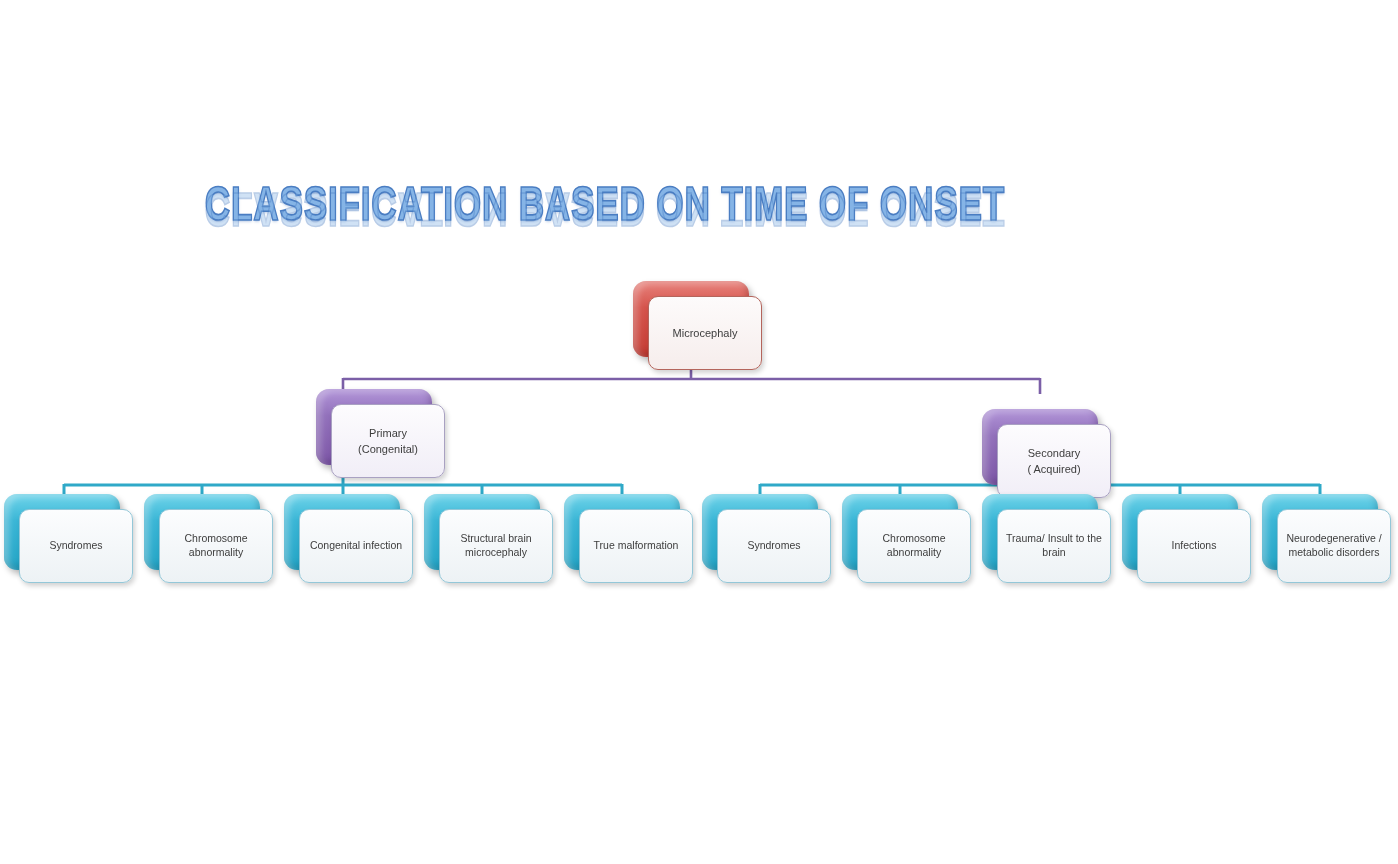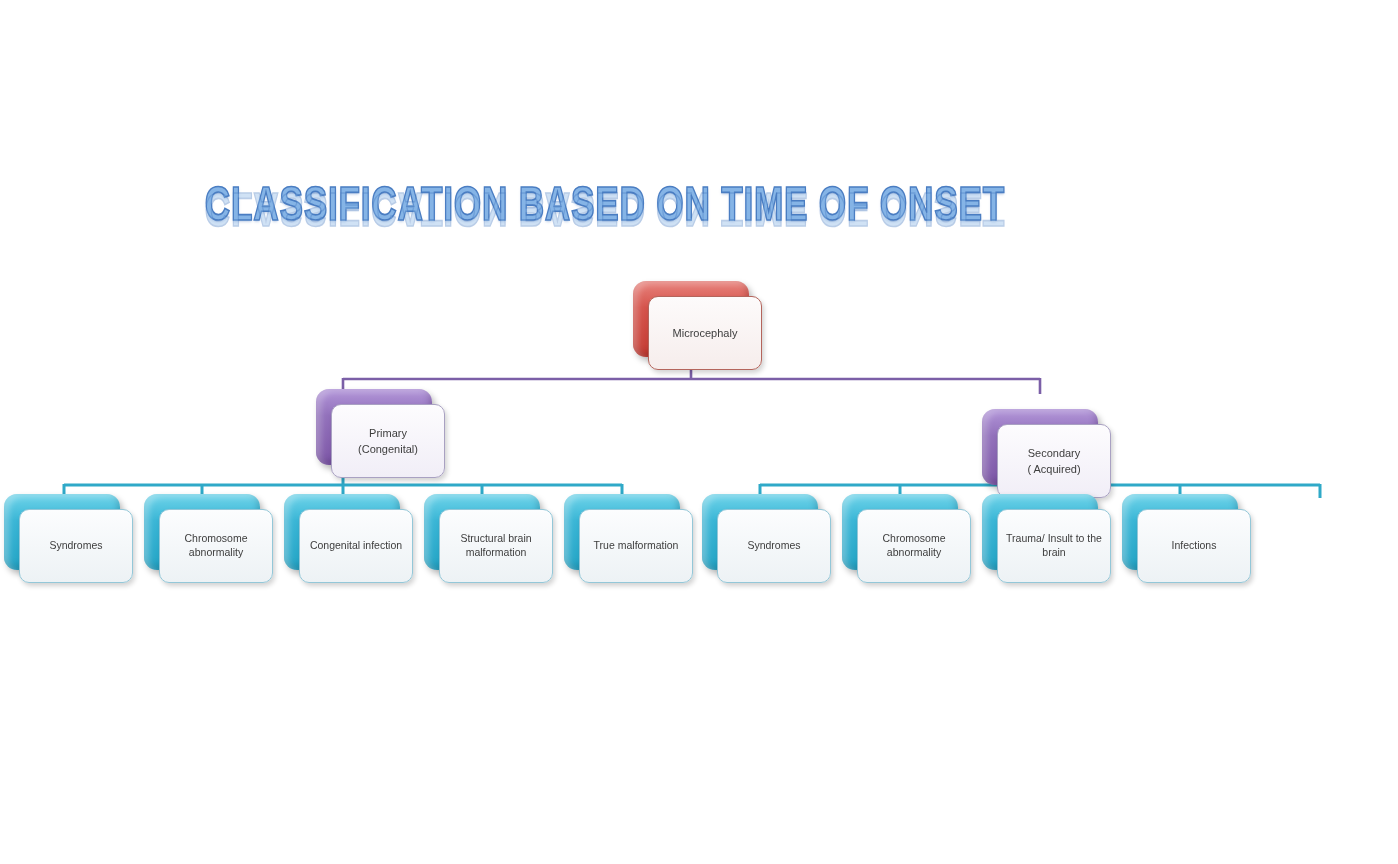--- a/index.html
+++ b/index.html
@@ -94,21 +94,21 @@
   <div class="node teal leaf" style="left:144px; top:494px;">
     <div class="back"></div>
     <div class="front">Chromosome abnormality</div>
   </div>
   <div class="node teal leaf" style="left:284px; top:494px;">
     <div class="back"></div>
     <div class="front">Congenital infection</div>
   </div>
   <div class="node teal leaf" style="left:424px; top:494px;">
     <div class="back"></div>
-    <div class="front">Structural brain malformation</div>
+    <div class="front">Structural brain microcephaly</div>
   </div>
   <div class="node teal leaf" style="left:564px; top:494px;">
     <div class="back"></div>
     <div class="front">True malformation</div>
   </div>
 
   <div class="node teal leaf" style="left:702px; top:494px;">
     <div class="back"></div>
     <div class="front">Syndromes</div>
   </div>
@@ -117,14 +117,18 @@
     <div class="front">Chromosome abnormality</div>
   </div>
   <div class="node teal leaf" style="left:1122px; top:494px;">
     <div class="back"></div>
     <div class="front">Infections</div>
   </div>
   <div class="node teal leaf" style="left:982px; top:494px;">
     <div class="back"></div>
     <div class="front">Trauma/ Insult to the brain</div>
   </div>
+  <div class="node teal leaf" style="left:1262px; top:494px;">
+    <div class="back"></div>
+    <div class="front">Neurodegenerative / metabolic disorders</div>
+  </div>
 
 </div>
 
 </body></html>

